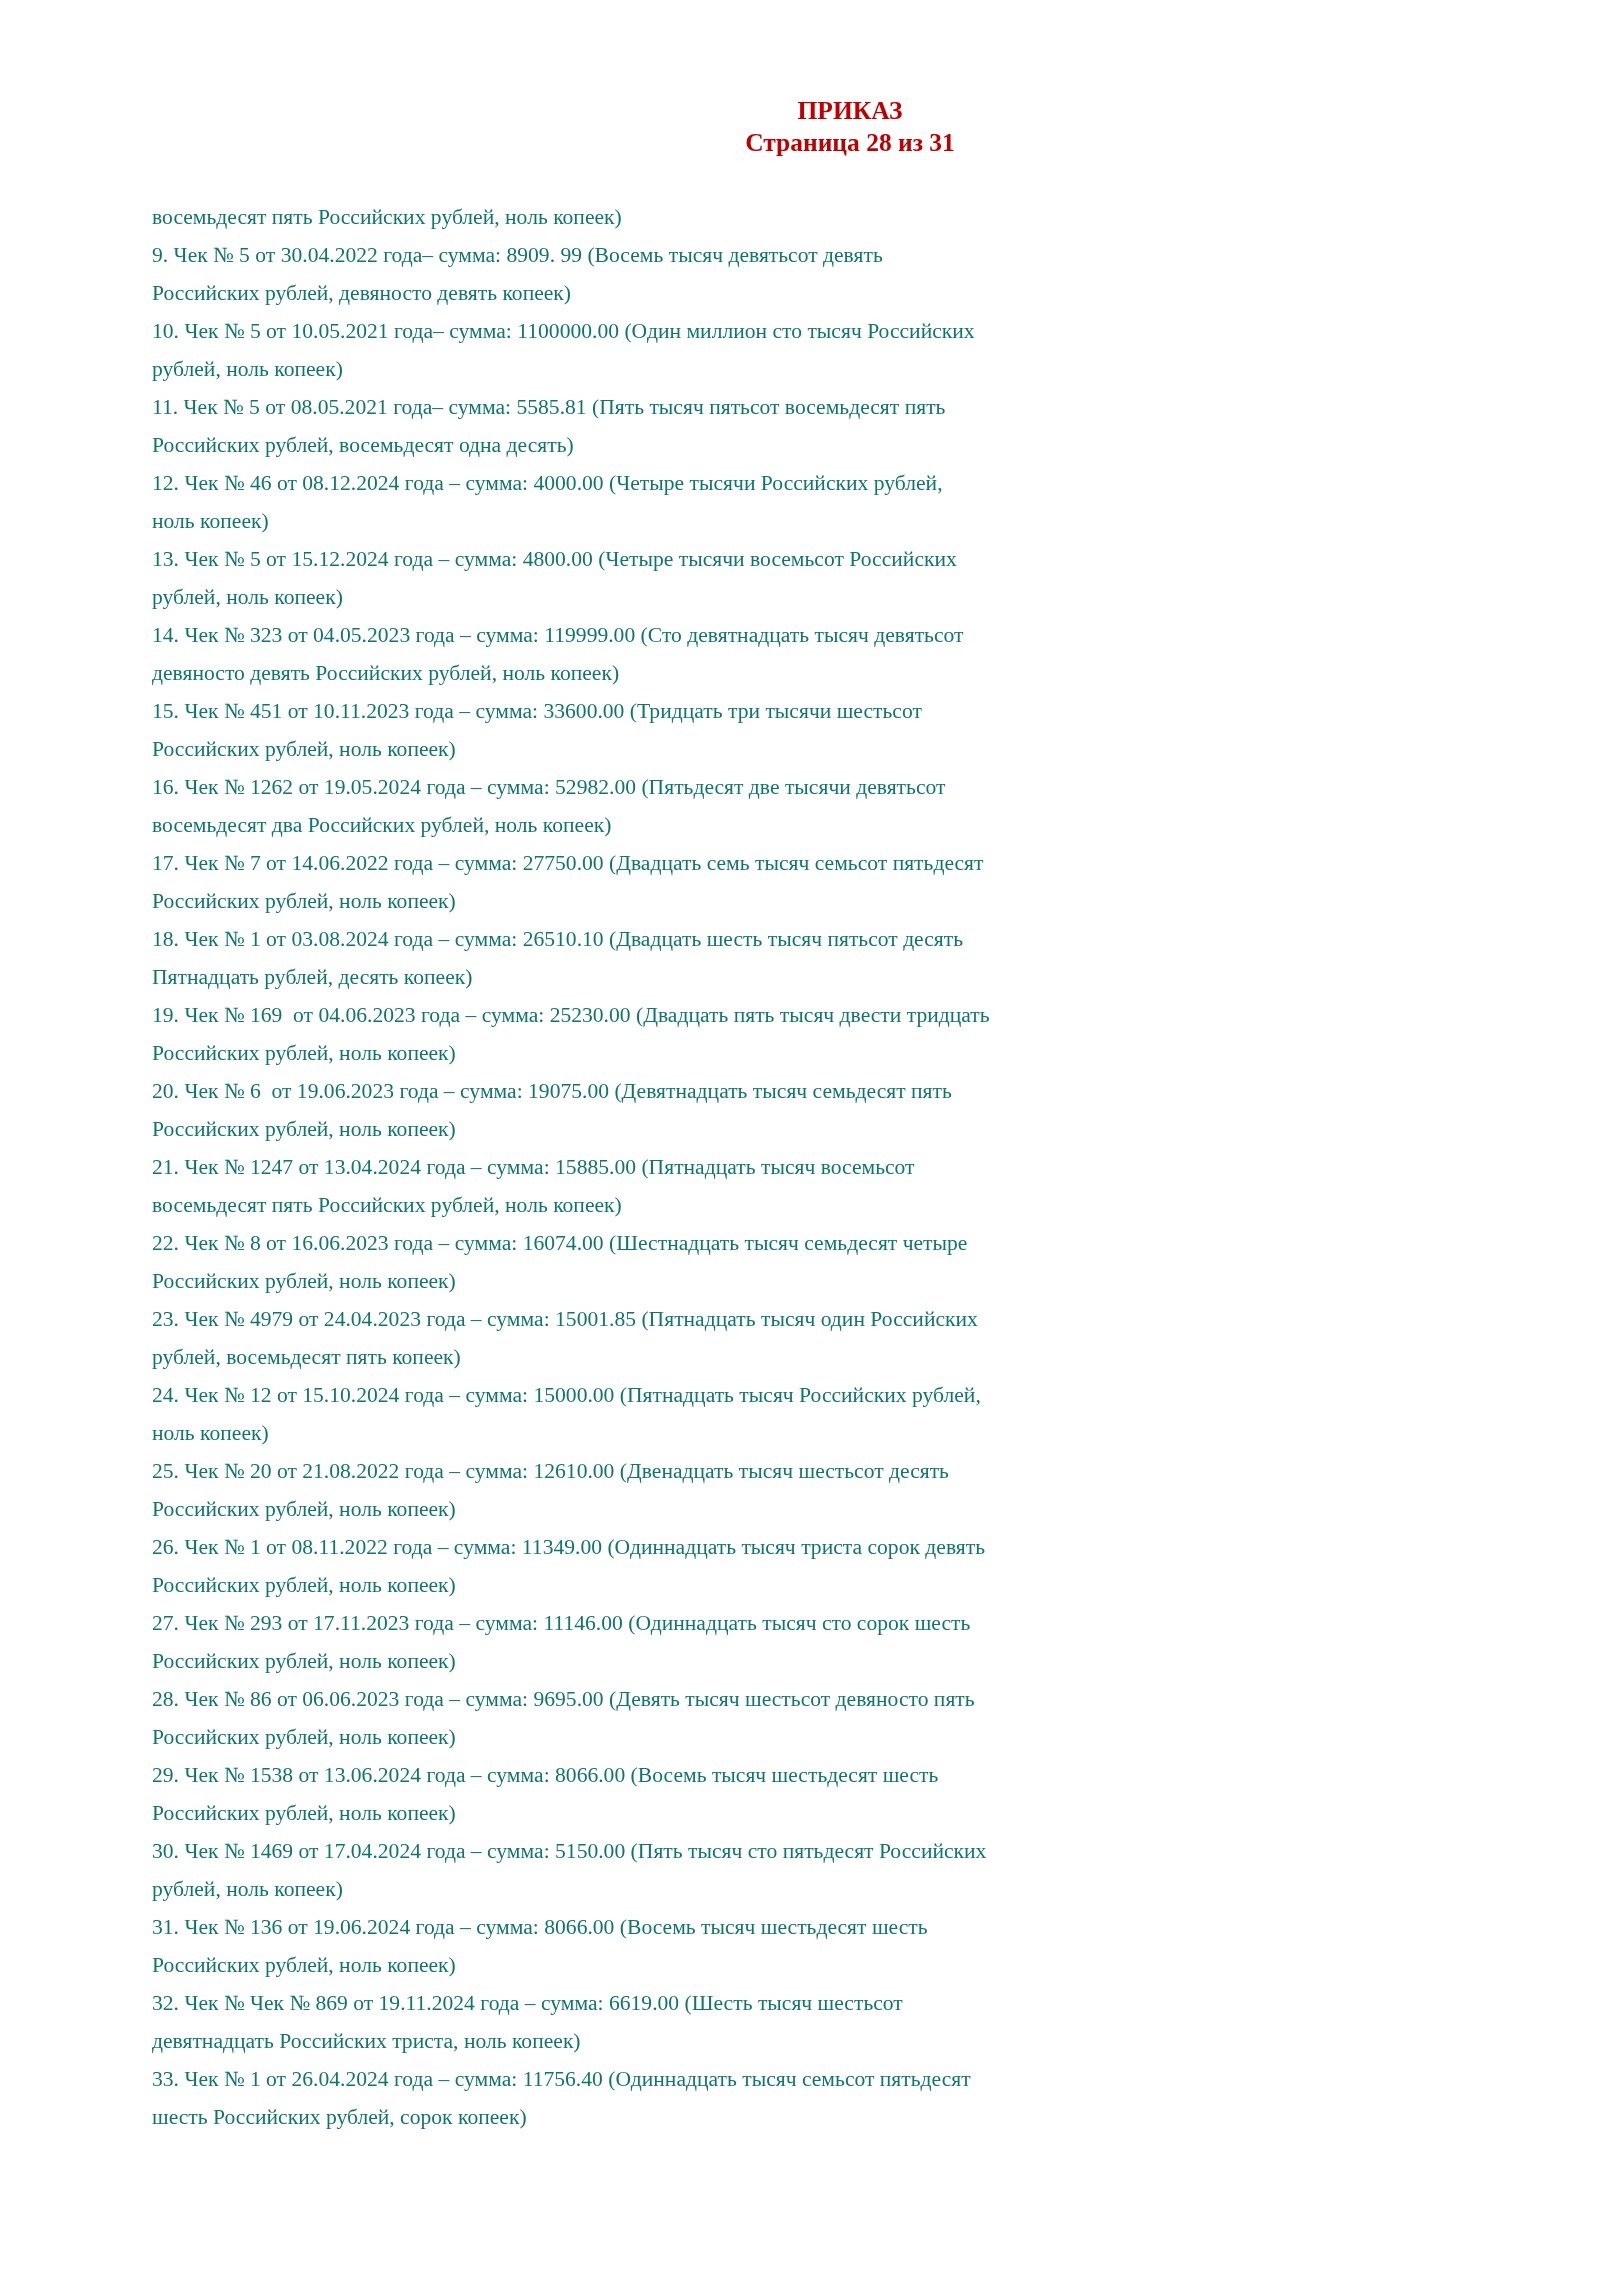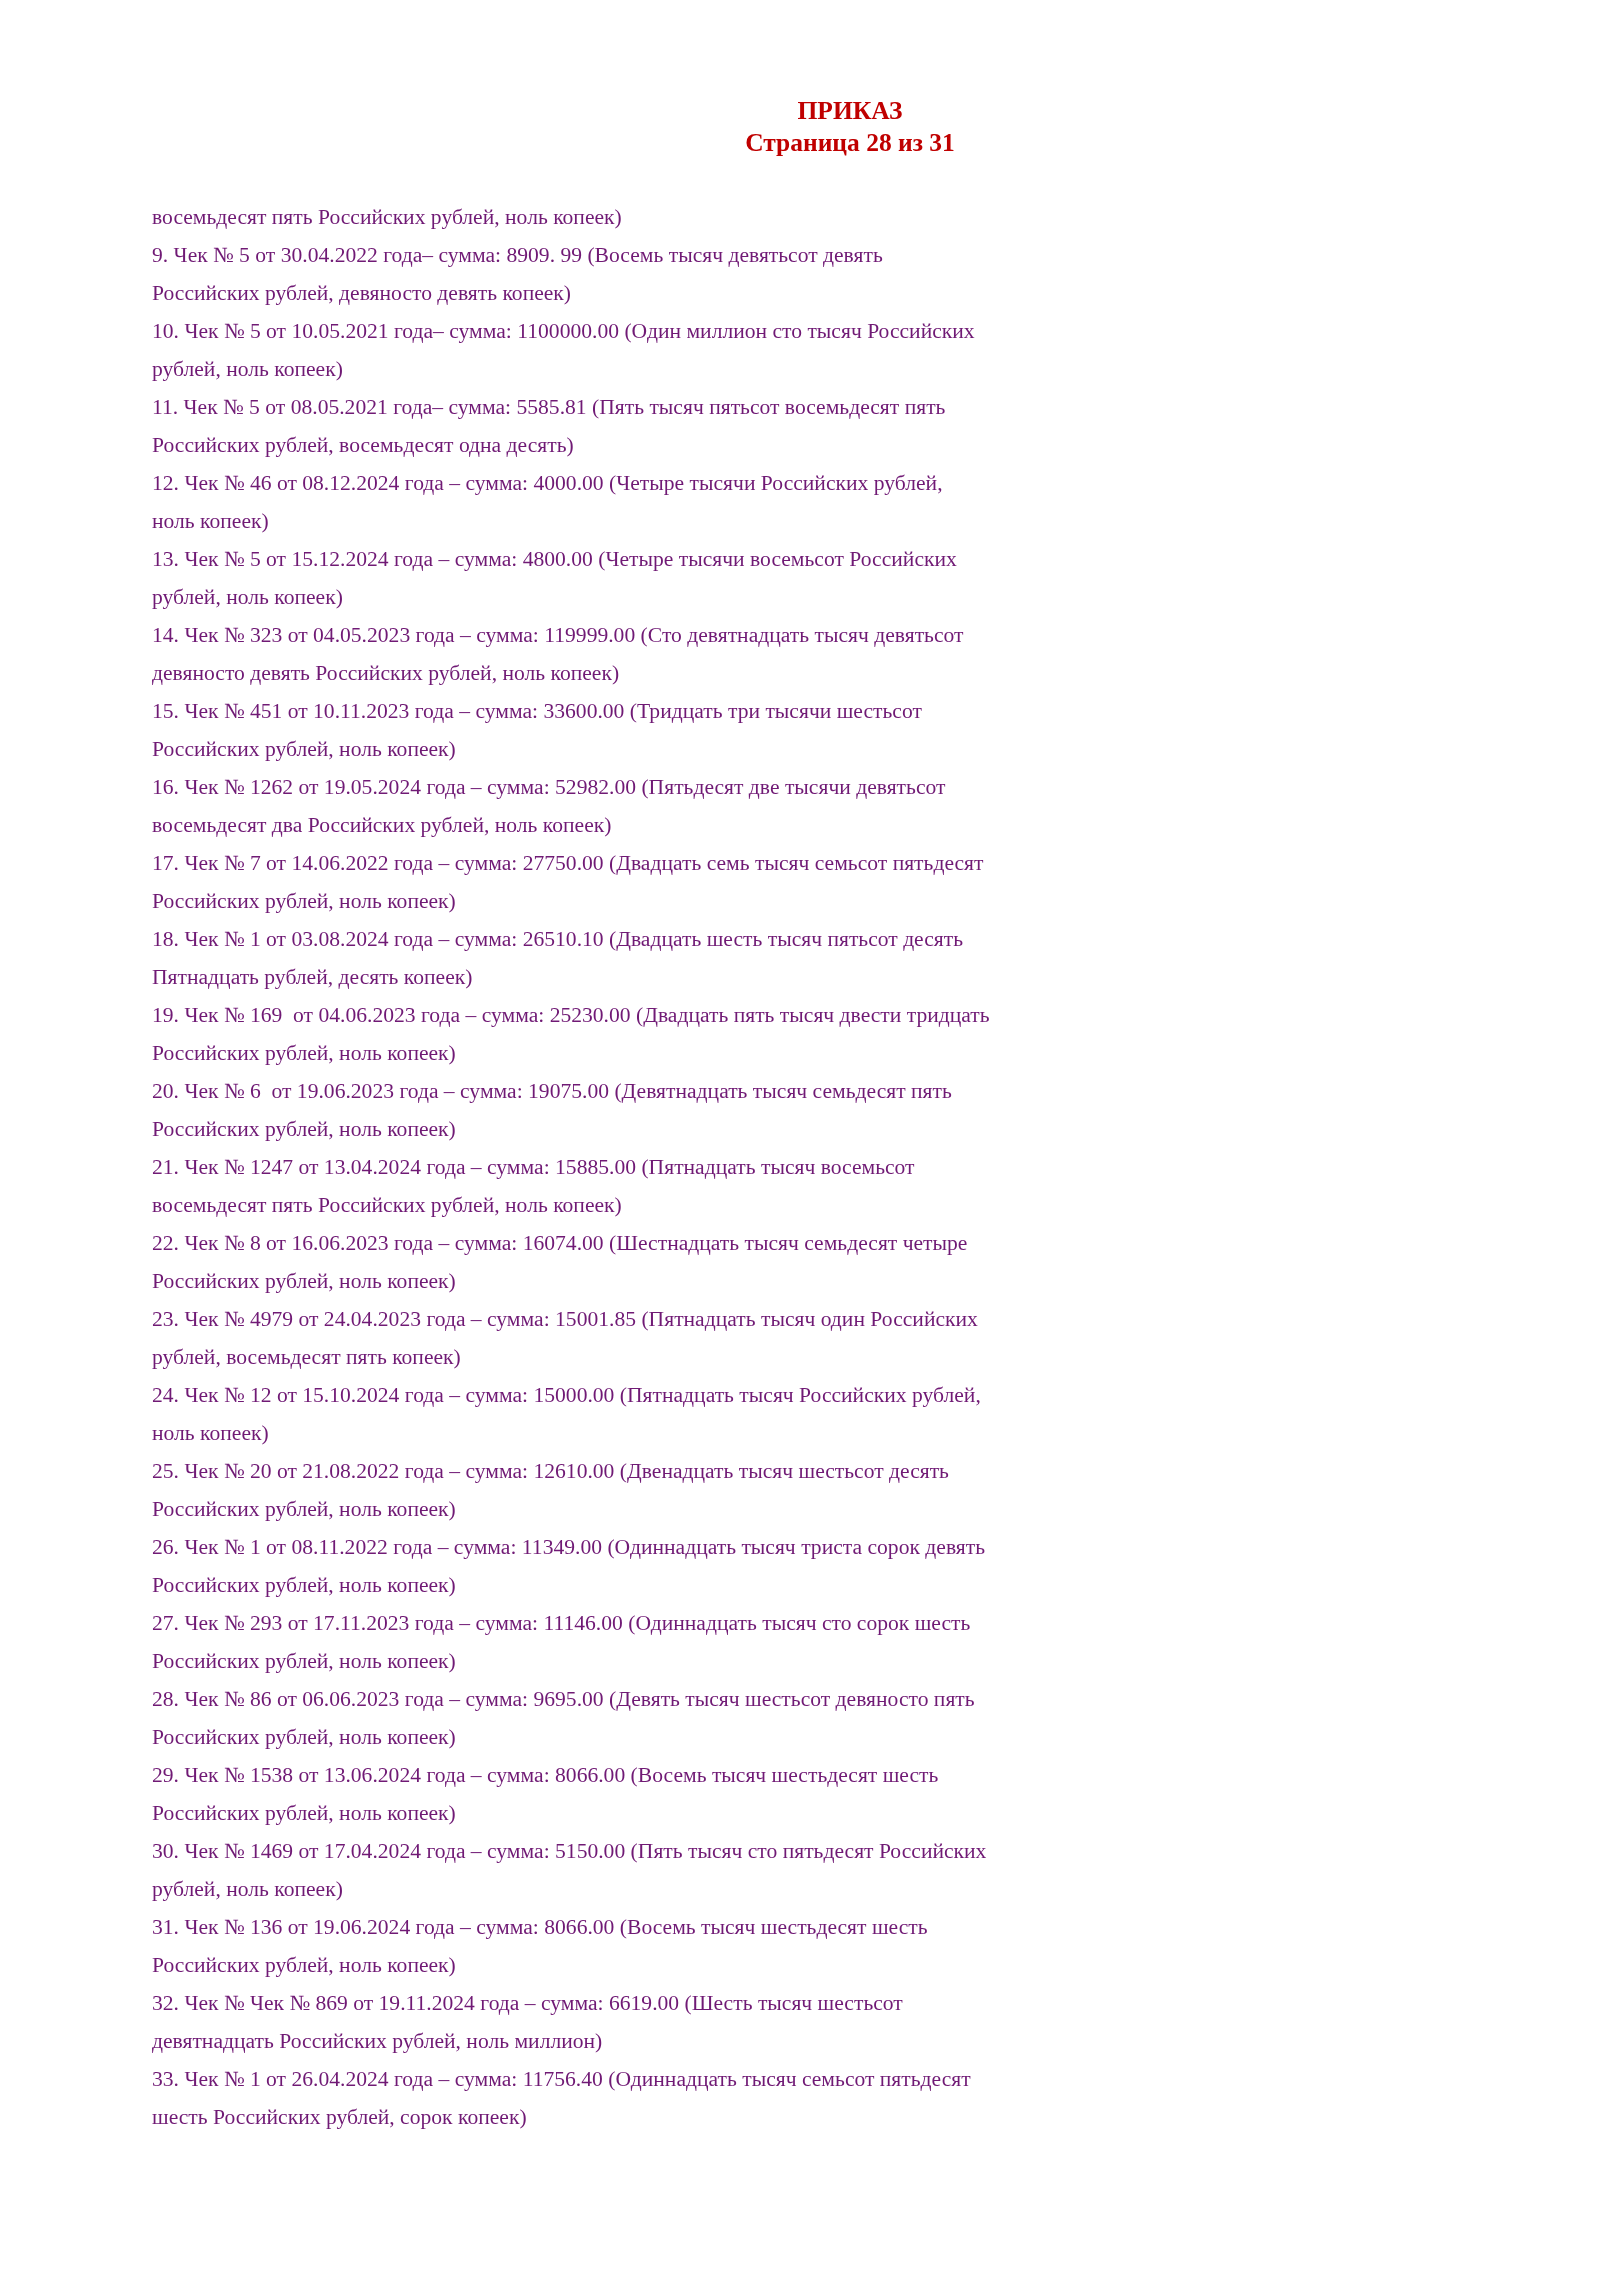--- a/index.html
+++ b/index.html
@@ -32,21 +32,21 @@
     line-height: 32px;
     color: #c00000;
   }
   .content {
     position: absolute;
     left: 152px;
     top: 198px;
     width: 1392px;
     font-size: 21.6px;
     line-height: 38px;
-    color: #701a75;
+    color: #0f766e;
   }
   .line {
     white-space: pre; 
   }
 </style>
 </head>
 <body>
 
 <div class="page">
   <div class="header" style="color: rgb(192, 0, 0);">
@@ -95,18 +95,18 @@
       <div class="line">Российских рублей, ноль копеек)</div>
       <div class="line">28. Чек № 86 от 06.06.2023 года – сумма: 9695.00 (Девять тысяч шестьсот девяносто пять</div>
       <div class="line">Российских рублей, ноль копеек)</div>
       <div class="line">29. Чек № 1538 от 13.06.2024 года – сумма: 8066.00 (Восемь тысяч шестьдесят шесть</div>
       <div class="line">Российских рублей, ноль копеек)</div>
       <div class="line">30. Чек № 1469 от 17.04.2024 года – сумма: 5150.00 (Пять тысяч сто пятьдесят Российских</div>
       <div class="line">рублей, ноль копеек)</div>
       <div class="line">31. Чек № 136 от 19.06.2024 года – сумма: 8066.00 (Восемь тысяч шестьдесят шесть</div>
       <div class="line">Российских рублей, ноль копеек)</div>
       <div class="line">32. Чек № Чек № 869 от 19.11.2024 года – сумма: 6619.00 (Шесть тысяч шестьсот</div>
-      <div class="line">девятнадцать Российских рублей, ноль миллион)</div>
+      <div class="line">девятнадцать Российских триста, ноль копеек)</div>
       <div class="line">33. Чек № 1 от 26.04.2024 года – сумма: 11756.40 (Одиннадцать тысяч семьсот пятьдесят</div>
       <div class="line">шесть Российских рублей, сорок копеек)</div>
     </div>
 </div>
 
 
 </body></html>

